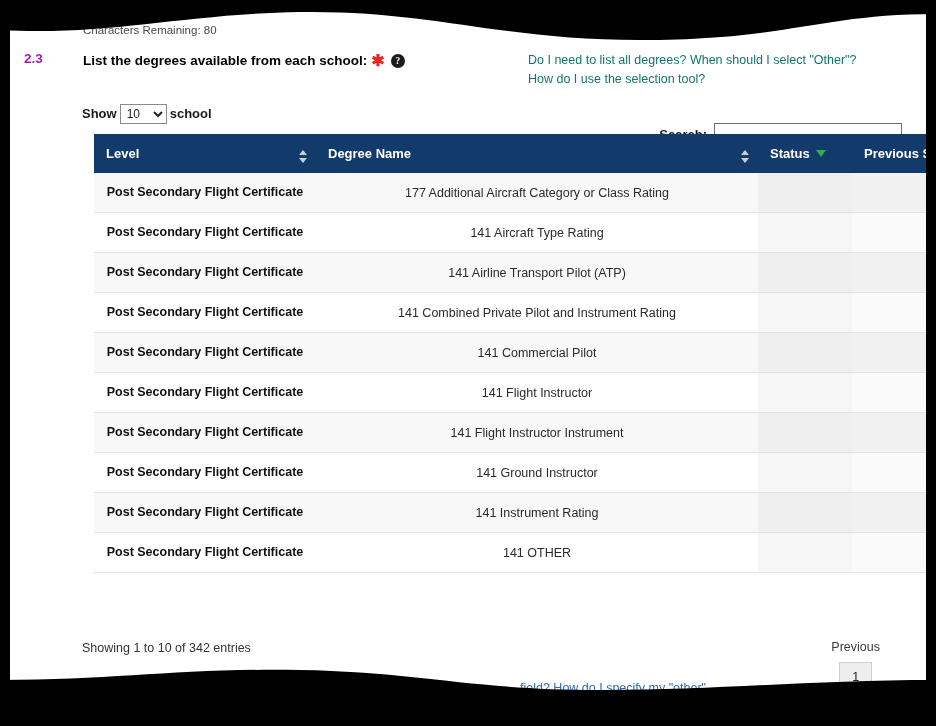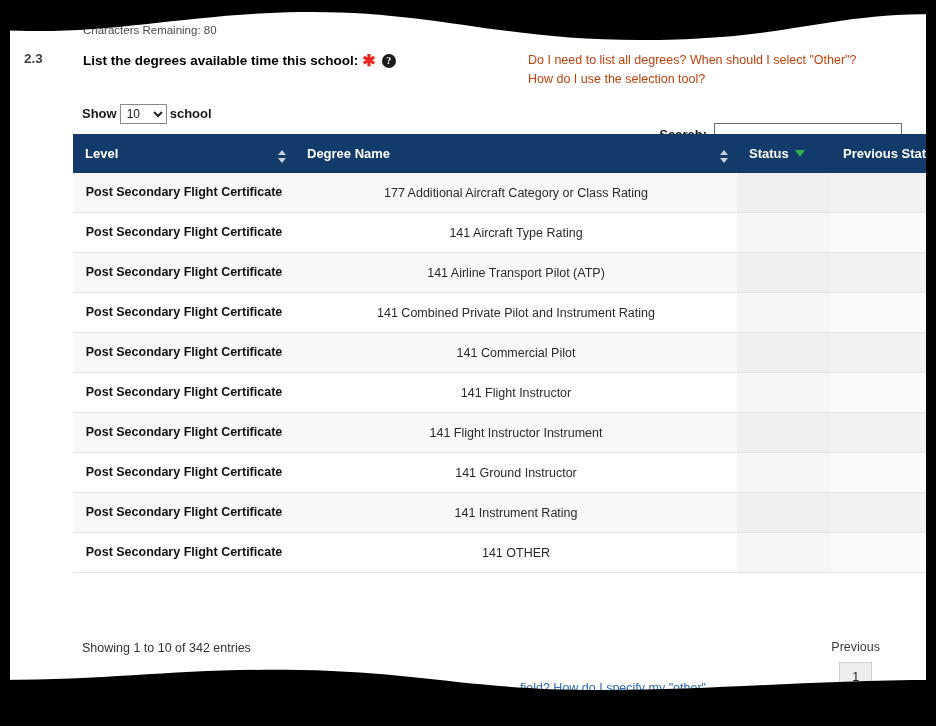--- a/index.html
+++ b/index.html
@@ -72,21 +72,21 @@
     height: 2px;
     background: #bdbdbd;
   }
 
   .q-number {
     position: absolute;
     left: 14px;
     top: 51px;
     font-size: 13.5px;
     font-weight: bold;
-    color: #404040;
+    color: #a21caf;
   }
   .q-label {
     position: absolute;
     left: 73px;
     top: 51px;
     font-size: 13.5px;
     font-weight: bold;
     color: #000;
     white-space: nowrap;
   }
@@ -115,21 +115,21 @@
   }
 
   .help-links {
     position: absolute;
     left: 518px;
     top: 51px;
     width: 390px;
   }
   .help-links a {
     display: block;
-    color: #c2410c;
+    color: #0f766e;
     font-size: 12.5px;
     text-decoration: none;
     line-height: 19px;
     white-space: nowrap;
     cursor: pointer;
   }
 
   
   .dt-length {
     position: absolute;
@@ -168,21 +168,21 @@
     border: 1px solid #6f6f6f;
     font-family: "Liberation Sans", sans-serif;
     font-size: 12px;
     padding: 1px 4px;
     background: #fff;
   }
 
   
   .dt-wrap {
     position: absolute;
-    left: 63px;
+    left: 84px;
     top: 134px;
     width: 810px;
   }
   table.degrees {
     border-collapse: collapse;
     width: 810px;
     table-layout: fixed;
   }
   table.degrees thead th {
     background: #123a6b;
@@ -324,21 +324,21 @@
 
 <div id="page-surface">
   <div id="content">
 
     <div class="chars-remaining-rule"></div>
     <div class="chars-remaining">Characters Remaining: 80</div>
 
     <div class="q-number">2.3</div>
 
     <div class="q-label">
-      <span>List the degrees available time this school:</span><span class="req-star">✱</span><span class="help-icon">?</span>
+      <span>List the degrees available from each school:</span><span class="req-star">✱</span><span class="help-icon">?</span>
     </div>
 
     <div class="help-links">
       <a>Do I need to list all degrees? When should I select "Other"?</a>
       <a>How do I use the selection tool?</a>
     </div>
 
     <div class="dt-length">
       <span>Show</span><select>
         <option selected="">10</option>

